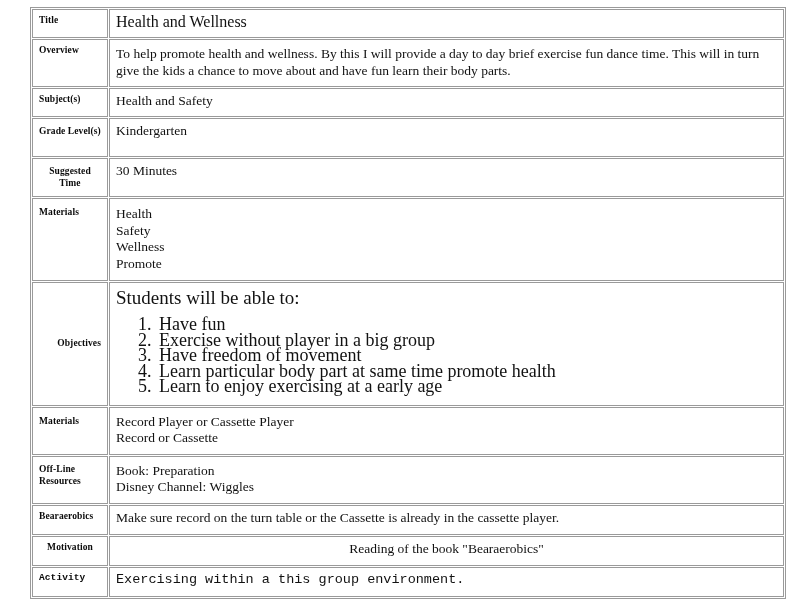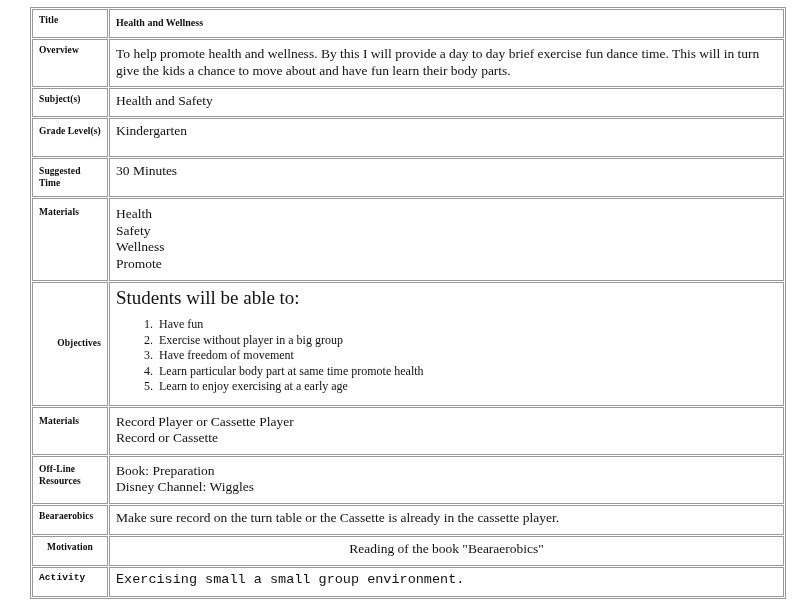--- a/index.html
+++ b/index.html
@@ -50,29 +50,29 @@
     color: #0a0a0a;
   }
   td.value-cell {
     font-size: 13.5px;
     line-height: 16.5px;
     padding-left: 8px;
     padding-top: 5px;
     color: #111111;
   }
   .title-value {
-    font-weight: bold;
-    font-size: 10px;
+    font-weight: normal;
+    font-size: 16px;
   }
   .row-title td { height: 18px; }
   .row-overview td.value-cell { padding-top: 6px; padding-bottom: 7px; }
   .row-subject td { height: 18px; }
   .row-grade td.label-cell { padding-top: 6px; }
   .row-grade td { height: 26px; }
-  .row-time td.label-cell { padding-top: 6px; }
+  .row-time td.label-cell { padding-top: 6px; text-align: center; }
   .row-time td { height: 26px; }
   .row-materials1 td.value-cell { padding-top: 7px; padding-bottom: 8px; }
   .row-materials1 td.label-cell { padding-top: 7px; }
   .row-objectives td.value-cell { padding-top: 7px; padding-bottom: 10px; }
   .row-objectives td.label-cell {
     vertical-align: middle;
     text-align: right;
   }
   .row-materials2 td.value-cell { padding-top: 6px; padding-bottom: 7px; }
   .row-materials2 td.label-cell { padding-top: 7px; }
@@ -80,21 +80,21 @@
   .row-offline td.label-cell { padding-top: 6px; }
   .row-prep td { height: 19px; }
   .row-motivation td { height: 19px; text-align: center; }
   .row-activity td { height: 19px; font-family: Liberation Mono, monospace; }
 
   .multiline { white-space: pre-line; }
 
   ol.objectives-list {
     margin: 11px 0 0 0;
     padding-left: 40px;
-    font-size: 12px;
+    font-size: 18px;
     line-height: 15.5px;
   }
   ol.objectives-list li {
     padding-left: 3px;
     margin: 0;
   }
   .intro-line {
     font-size: 19px;
     line-height: 16px;
   }
@@ -171,17 +171,17 @@
         <td class="value-cell">Make sure record on the turn table or the Cassette is already in the cassette player.</td>
       </tr>
 
       <tr class="row-motivation">
         <td class="label-cell">Motivation</td>
         <td class="value-cell">Reading of the book "Bearaerobics"</td>
       </tr>
 
       <tr class="row-activity">
         <td class="label-cell">Activity</td>
-        <td class="value-cell">Exercising small a small group environment.</td>
+        <td class="value-cell">Exercising within a this group environment.</td>
       </tr>
     </tbody>
   </table>
 </div>
 
 </body></html>

